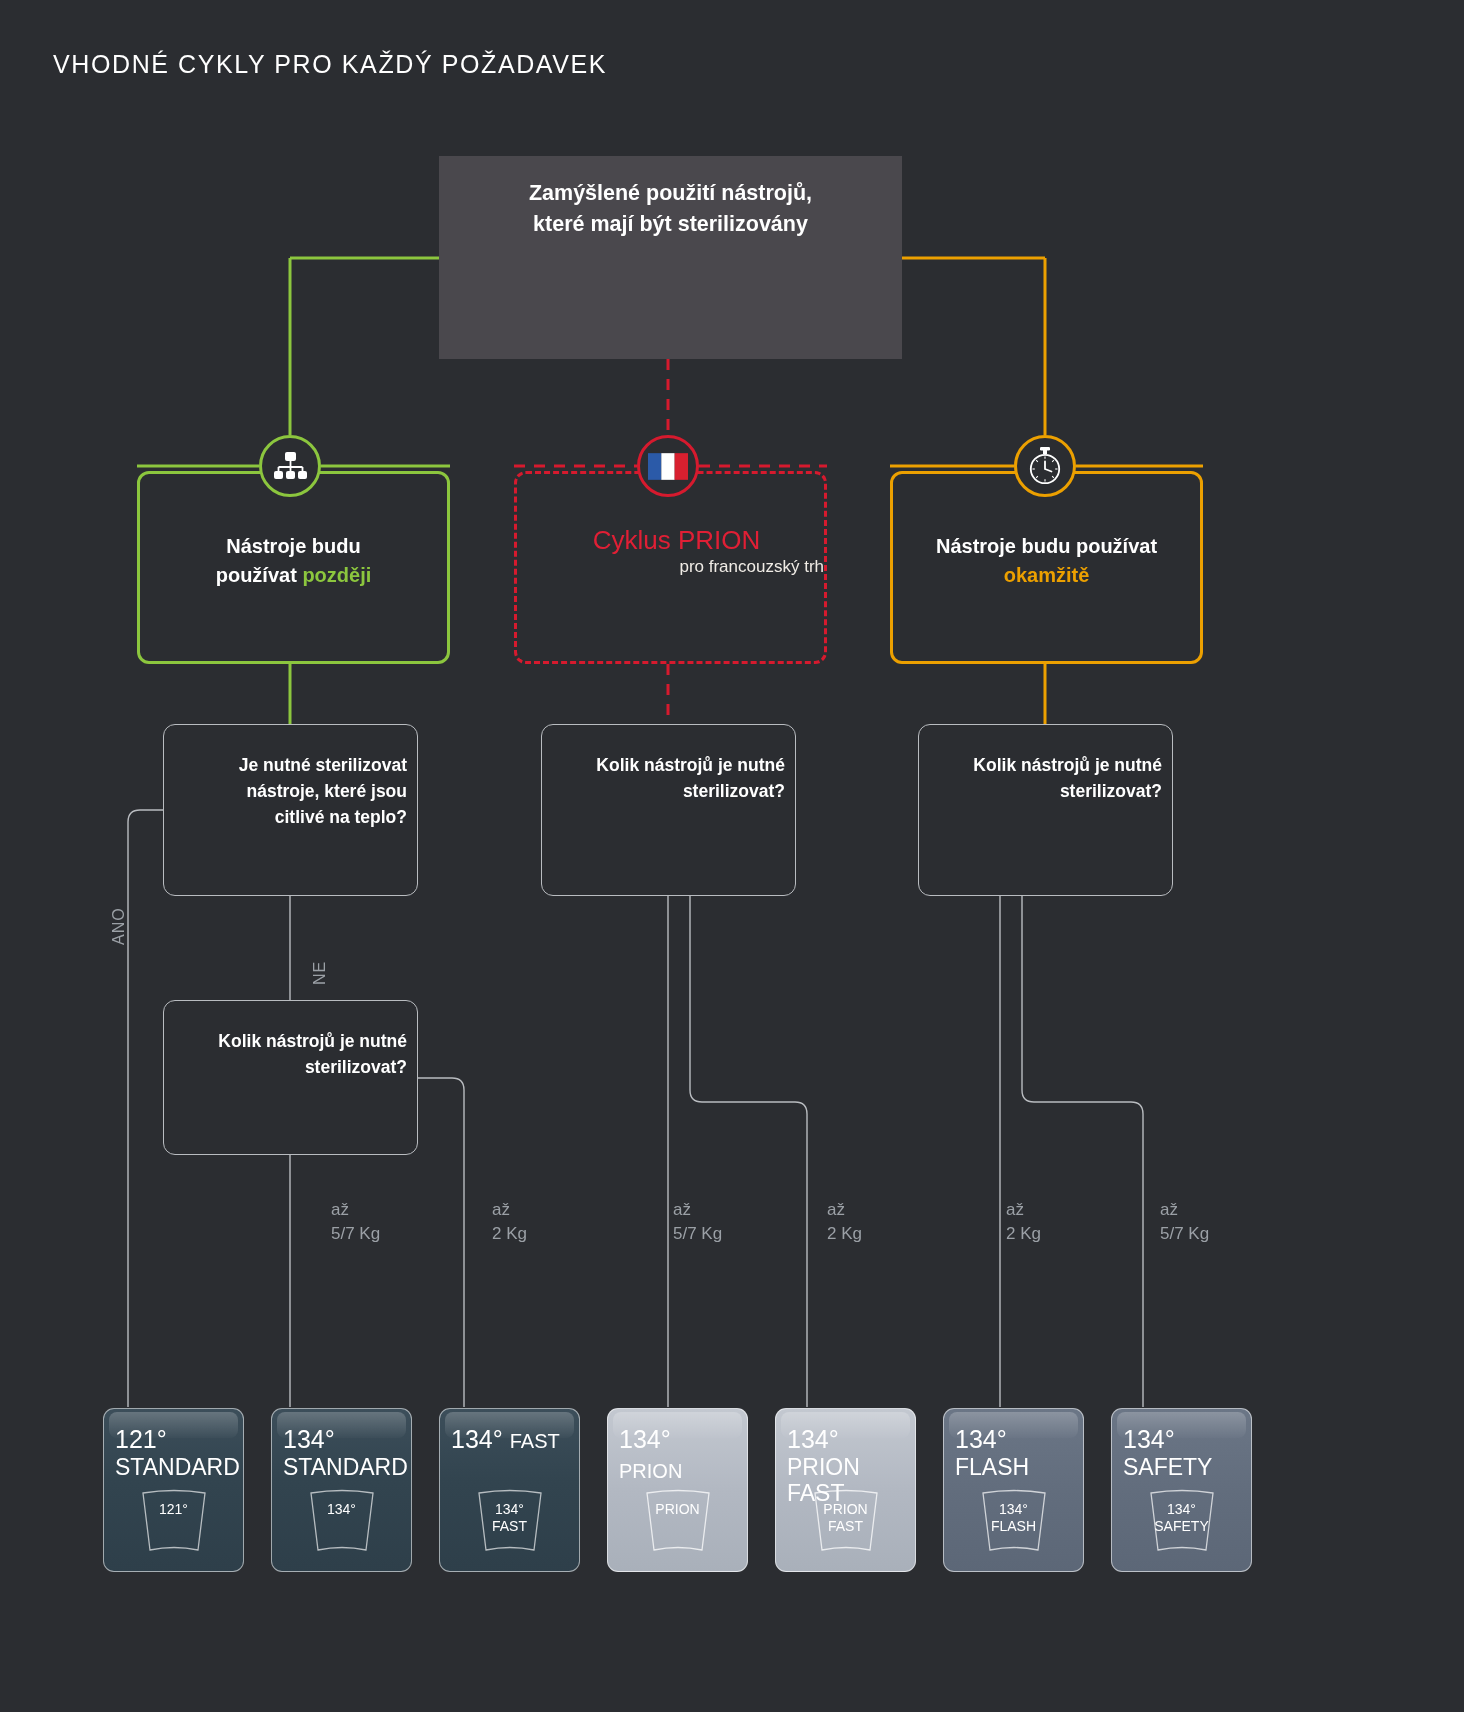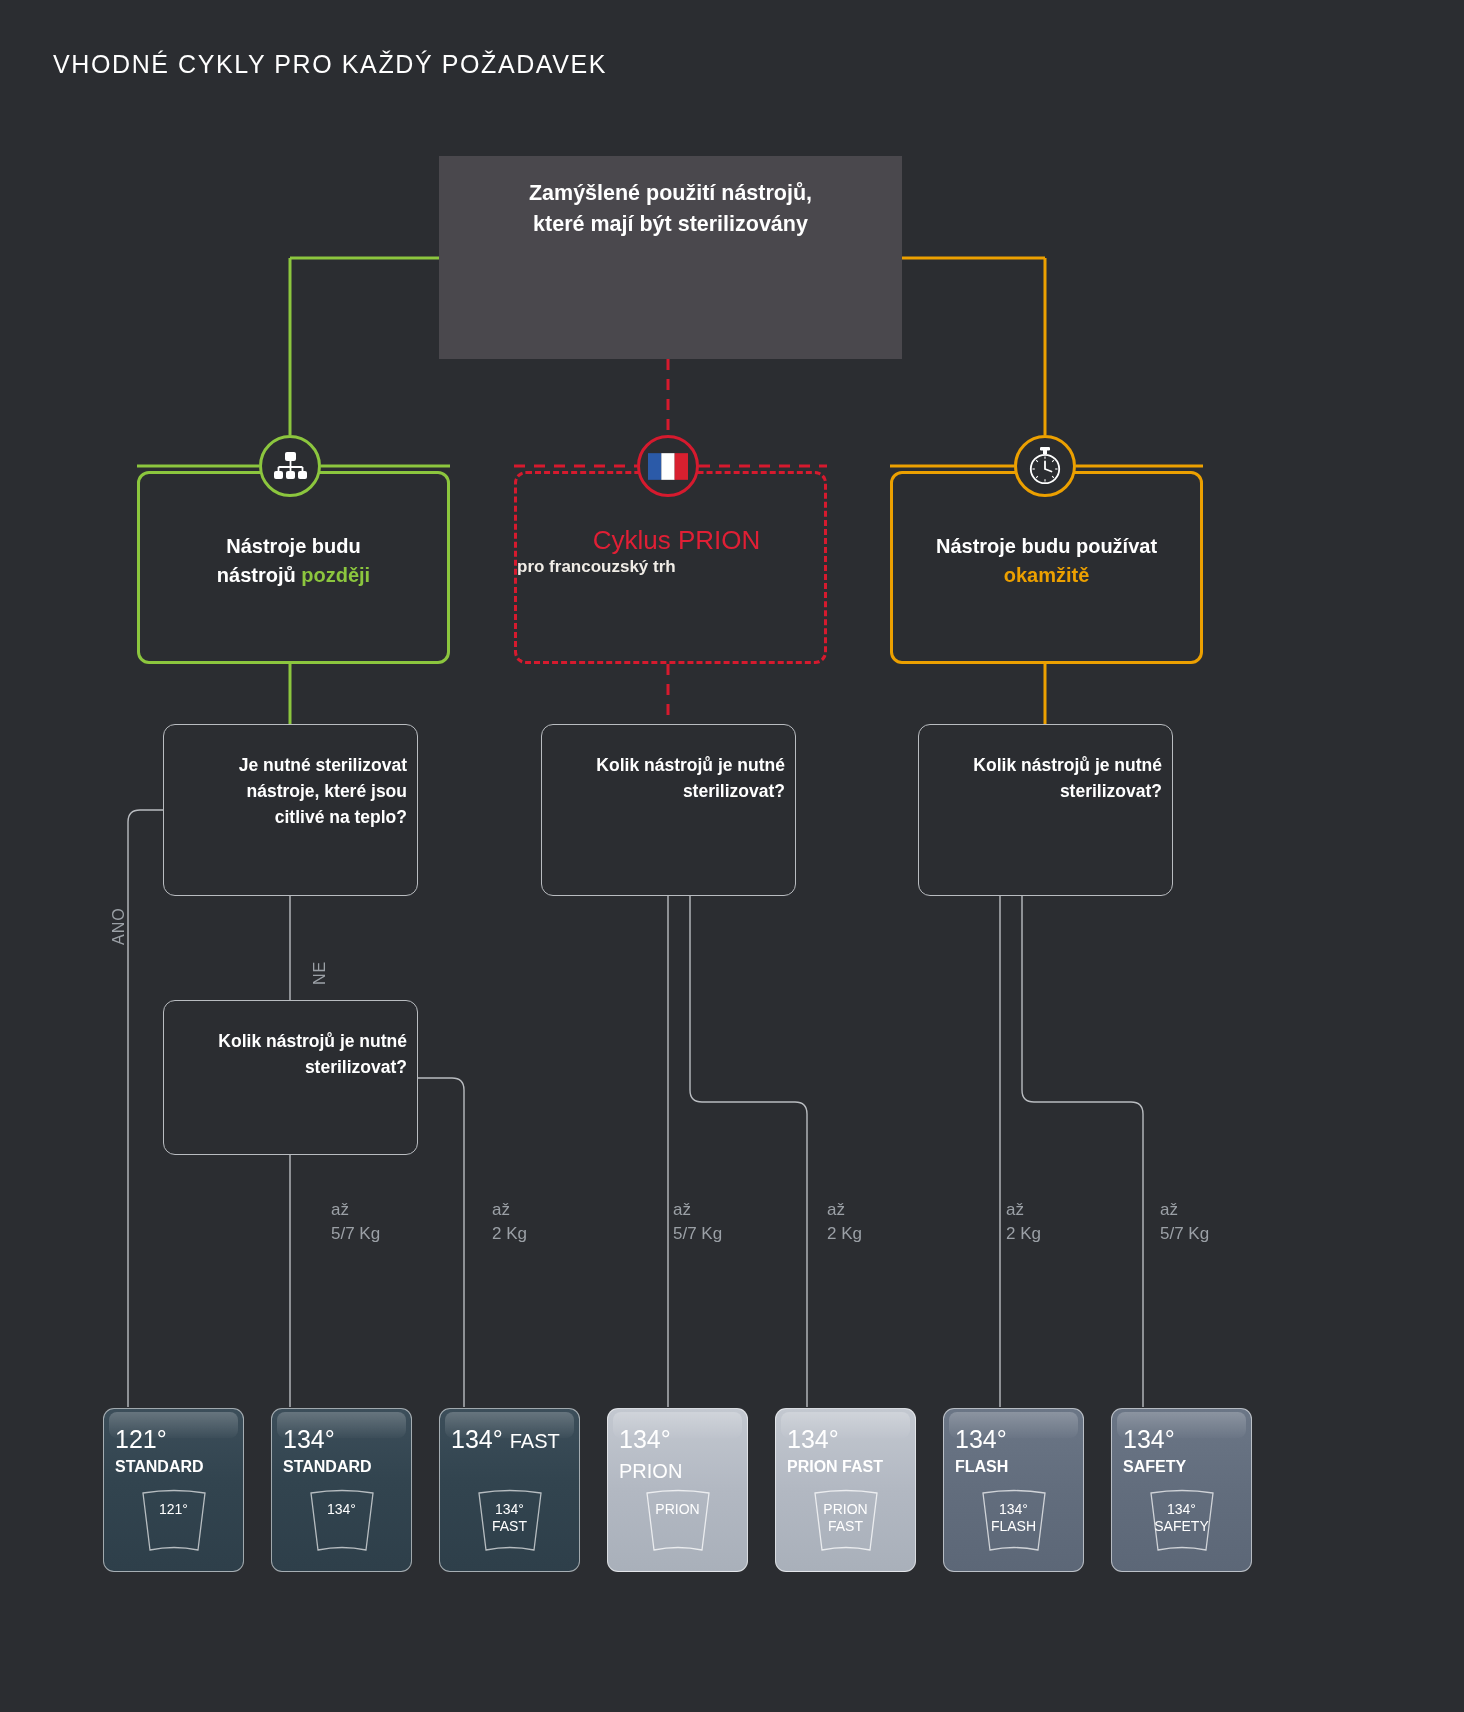--- a/index.html
+++ b/index.html
@@ -50,22 +50,22 @@
   .branch-amber { left: 890px; top: 471px; width: 313px; height: 193px;
                   border: 3px solid #eca000; }
 
   .branch-red .prion-title {
     position: absolute; left: 12px; right: 0; top: 51px;
     text-align: center; color: #e01f35;
     font-size: 26px; font-weight: 400;
   }
   .branch-red .prion-sub {
     position: absolute; left: 0; right: 0; top: 83px;
-    text-align: left; color: #f0ece6;
-    font-size: 17px; font-weight: bold;
+    text-align: right; color: #f0ece6;
+    font-size: 17px; font-weight: normal;
   }
 
   .hl-green { color: #8cc63e; }
   .hl-amber { color: #eca000; margin-top: 46px; }
 
   
   .icon-circle {
     position: absolute; width: 62px; height: 62px;
     border-radius: 50%; background: #2b2d31;
     display: flex; align-items: center; justify-content: center;
@@ -114,21 +114,21 @@
     border-radius: 8px;
     background: linear-gradient(180deg, rgba(255,255,255,0.22), rgba(255,255,255,0.02));
     pointer-events: none;
   }
   .card .card-title {
     position: absolute; left: 11px; right: 8px; top: 15px;
     color: #ffffff; font-size: 25px; line-height: 30px;
     font-weight: 400;
   }
   .card .card-title .sm { font-size: 20px; }
-  .card .card-title .ln2 { display: block; font-size: 16px; line-height: 26px; font-weight: bold; }
+  .card .card-title .ln2 { display: block; font-size: 23px; line-height: 26px; }
   .card-dark  { background: linear-gradient(180deg,#3c4e5a 0%, #32444f 45%, #2e3f4a 100%); }
   .card-light { background: linear-gradient(180deg,#c3c8d0 0%, #b2b8c2 50%, #a9b0ba 100%); }
   .card-mid   { background: linear-gradient(180deg,#6b7686 0%, #626d7d 50%, #5c6777 100%); }
 
   .tray {
     position: absolute; left: 50%; bottom: 12px;
     transform: translateX(-50%);
     width: 86px; height: 72px;
   }
   .tray svg { position: absolute; left: 0; top: 0; }
@@ -191,21 +191,21 @@
   <div class="root-box">
     <div class="root-text">
       <span>Zamýšlené použití nástrojů,</span><br>
       <span>které mají být sterilizovány</span>
     </div>
   </div>
 
   <div class="branch branch-green">
     <div class="branch-text">
       <span>Nástroje budu</span><br>
-      <span>nástrojů </span><span class="hl-green">později</span>
+      <span>používat </span><span class="hl-green">později</span>
     </div>
   </div>
   <div class="icon-circle ic-green">
     <svg width="34" height="30" viewBox="0 0 34 30" xmlns="http://www.w3.org/2000/svg">
       <rect x="12" y="1" width="11" height="9" rx="2" fill="#ffffff"></rect>
       <path d="M17.5 10 L17.5 16 M5.5 16 L29.5 16 M5.5 16 L5.5 20 M17.5 16 L17.5 20 M29.5 16 L29.5 20" stroke="#ffffff" stroke-width="1.8" fill="none"></path>
       <rect x="1" y="20" width="9" height="8" rx="2" fill="#ffffff"></rect>
       <rect x="13" y="20" width="9" height="8" rx="2" fill="#ffffff"></rect>
       <rect x="25" y="20" width="9" height="8" rx="2" fill="#ffffff"></rect>
     </svg>

